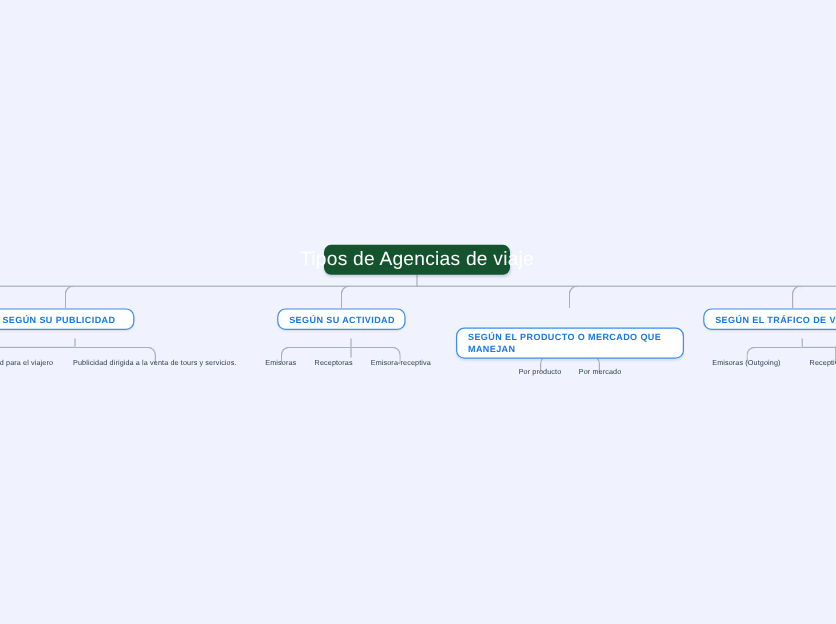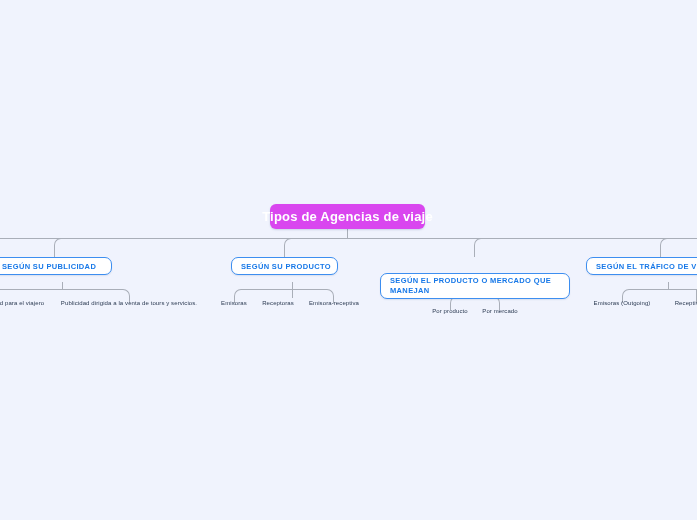--- a/index.html
+++ b/index.html
@@ -51,25 +51,25 @@
   .elbow-tr { border-top-width: 1px; border-right-width: 1px; border-top-right-radius: 7px; }
 
   
   .node {
     position: absolute;
     box-sizing: border-box;
     white-space: nowrap;
   }
 
   .root-node {
-    background: #d946ef;
+    background: #14532d;
     color: #ffffff;
     border-radius: 6px;
-    font-size: 13px;
-    font-weight: bold;
+    font-size: 16px;
+    font-weight: normal;
     letter-spacing: 0.2px;
     display: flex;
     align-items: center;
     justify-content: center;
     box-shadow: 0 1px 2px rgba(20,60,120,0.18);
   }
 
   .branch-node {
     background: #ffffff;
     color: #1778e8;
@@ -140,21 +140,21 @@
     <span>SEGÚN SU PUBLICIDAD</span>
   </div>
   <div class="leaf-node" style="left:22px; top:300px;">
     <span>d para el viajero</span>
   </div>
   <div class="leaf-node" style="left:129px; top:300px;">
     <span>Publicidad dirigida a la venta de tours y servicios.</span>
   </div>
 
   <div class="node branch-node" style="left:231px; top:257px; width:107px; height:18px;">
-    <span>SEGÚN SU PRODUCTO</span>
+    <span>SEGÚN SU ACTIVIDAD</span>
   </div>
   <div class="leaf-node" style="left:234px; top:300px;">
     <span>Emisoras</span>
   </div>
   <div class="leaf-node" style="left:278px; top:300px;">
     <span>Receptoras</span>
   </div>
   <div class="leaf-node" style="left:334px; top:300px;">
     <span>Emisora-receptiva</span>
   </div>

